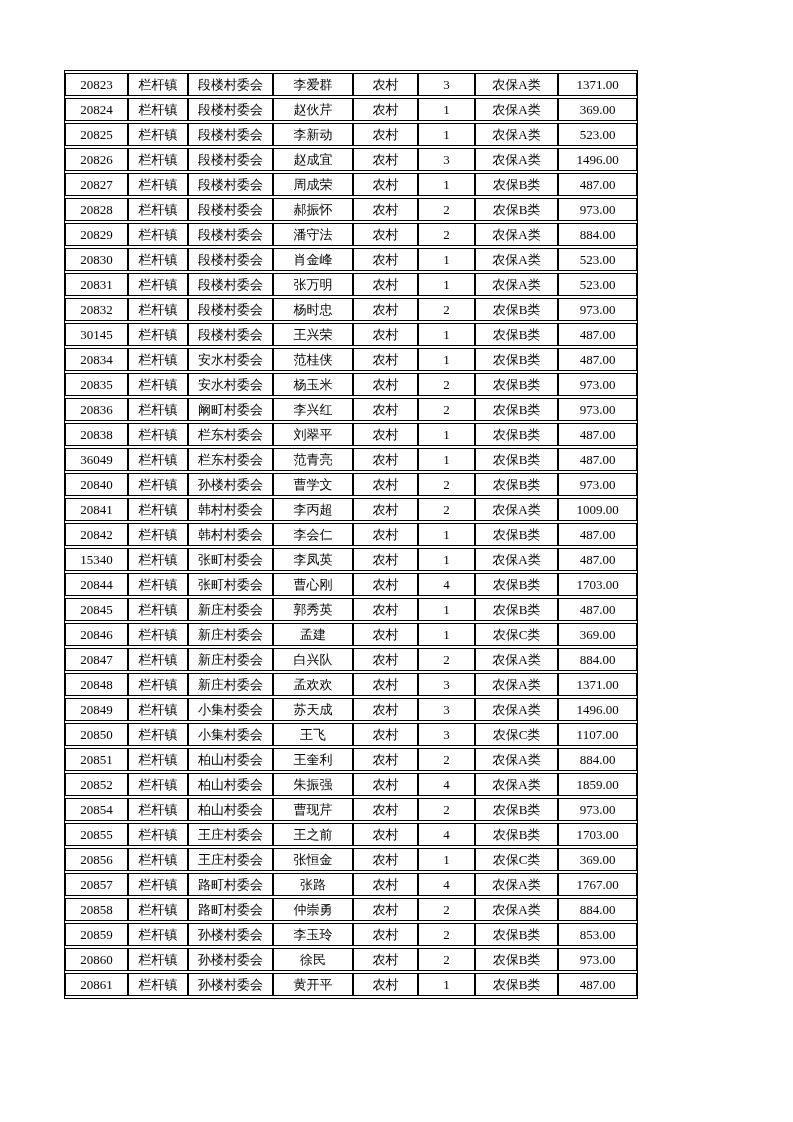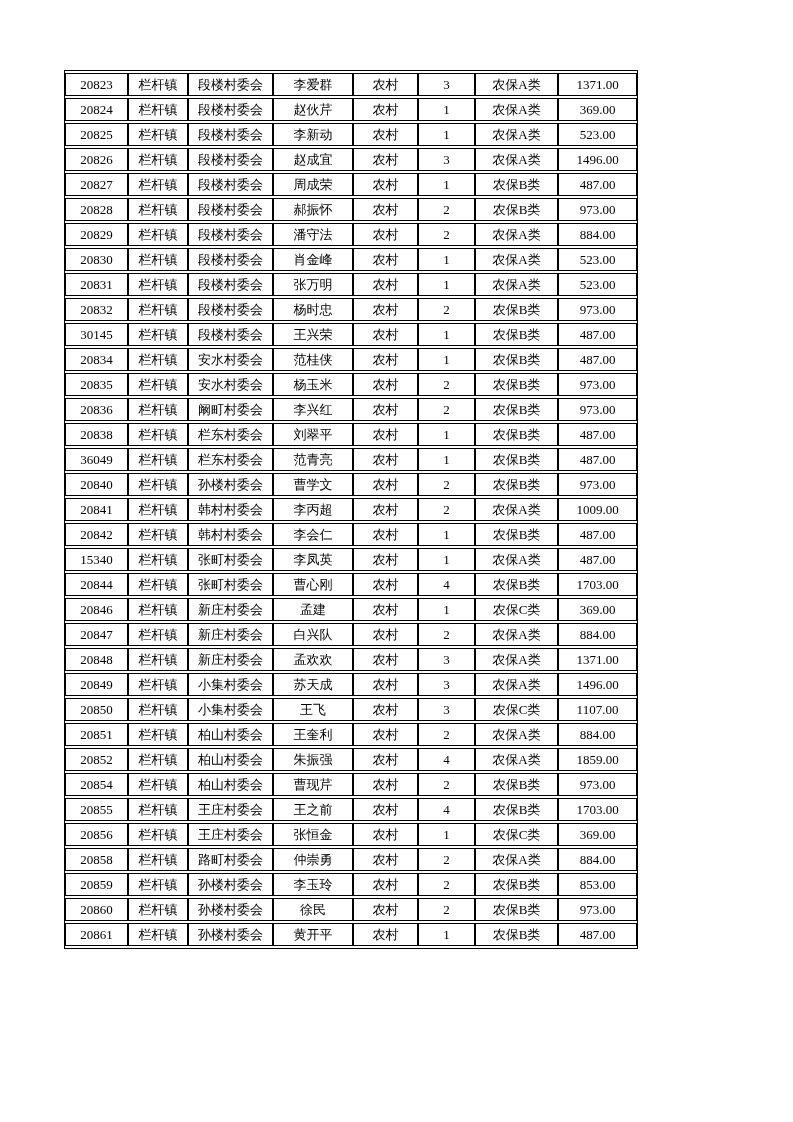--- a/index.html
+++ b/index.html
@@ -271,20 +271,30 @@
             <td>20844</td>
             <td>栏杆镇</td>
             <td>张町村委会</td>
             <td>曹心刚</td>
             <td>农村</td>
             <td>4</td>
             <td>农保B类</td>
             <td>1703.00</td>
           </tr>
           <tr>
+            <td>20845</td>
+            <td>栏杆镇</td>
+            <td>新庄村委会</td>
+            <td>郭秀英</td>
+            <td>农村</td>
+            <td>1</td>
+            <td>农保B类</td>
+            <td>487.00</td>
+          </tr>
+          <tr>
             <td>20846</td>
             <td>栏杆镇</td>
             <td>新庄村委会</td>
             <td>孟建</td>
             <td>农村</td>
             <td>1</td>
             <td>农保C类</td>
             <td>369.00</td>
           </tr>
           <tr>
@@ -369,20 +379,30 @@
           </tr>
           <tr>
             <td>20856</td>
             <td>栏杆镇</td>
             <td>王庄村委会</td>
             <td>张恒金</td>
             <td>农村</td>
             <td>1</td>
             <td>农保C类</td>
             <td>369.00</td>
+          </tr>
+          <tr>
+            <td>20857</td>
+            <td>栏杆镇</td>
+            <td>路町村委会</td>
+            <td>张路</td>
+            <td>农村</td>
+            <td>4</td>
+            <td>农保A类</td>
+            <td>1767.00</td>
           </tr>
           <tr>
             <td>20858</td>
             <td>栏杆镇</td>
             <td>路町村委会</td>
             <td>仲崇勇</td>
             <td>农村</td>
             <td>2</td>
             <td>农保A类</td>
             <td>884.00</td>

